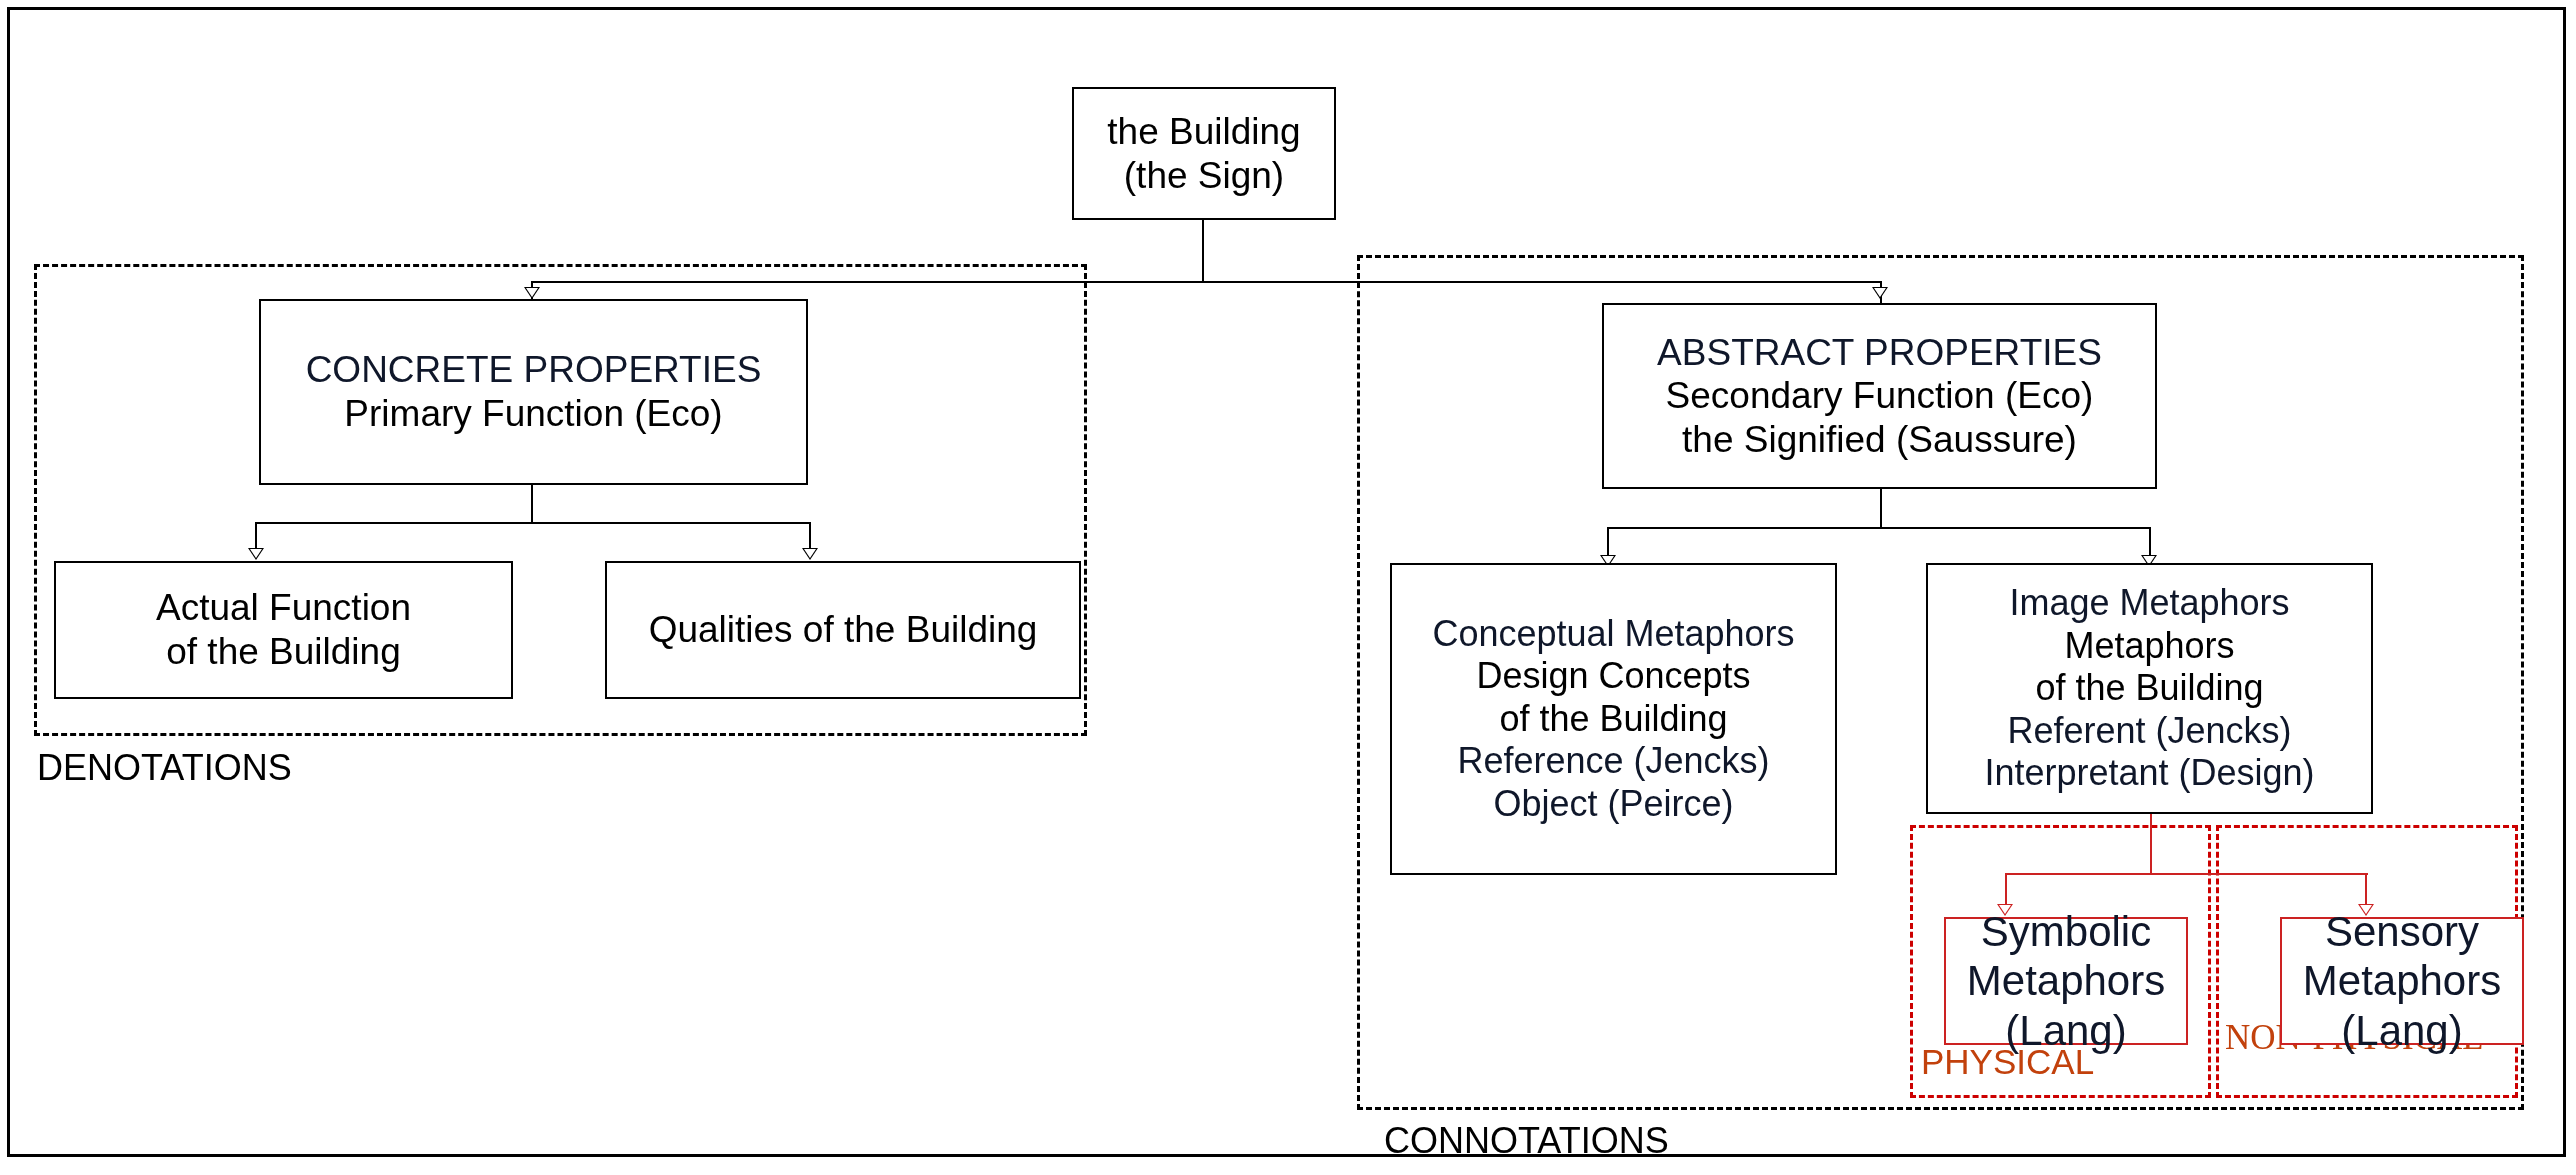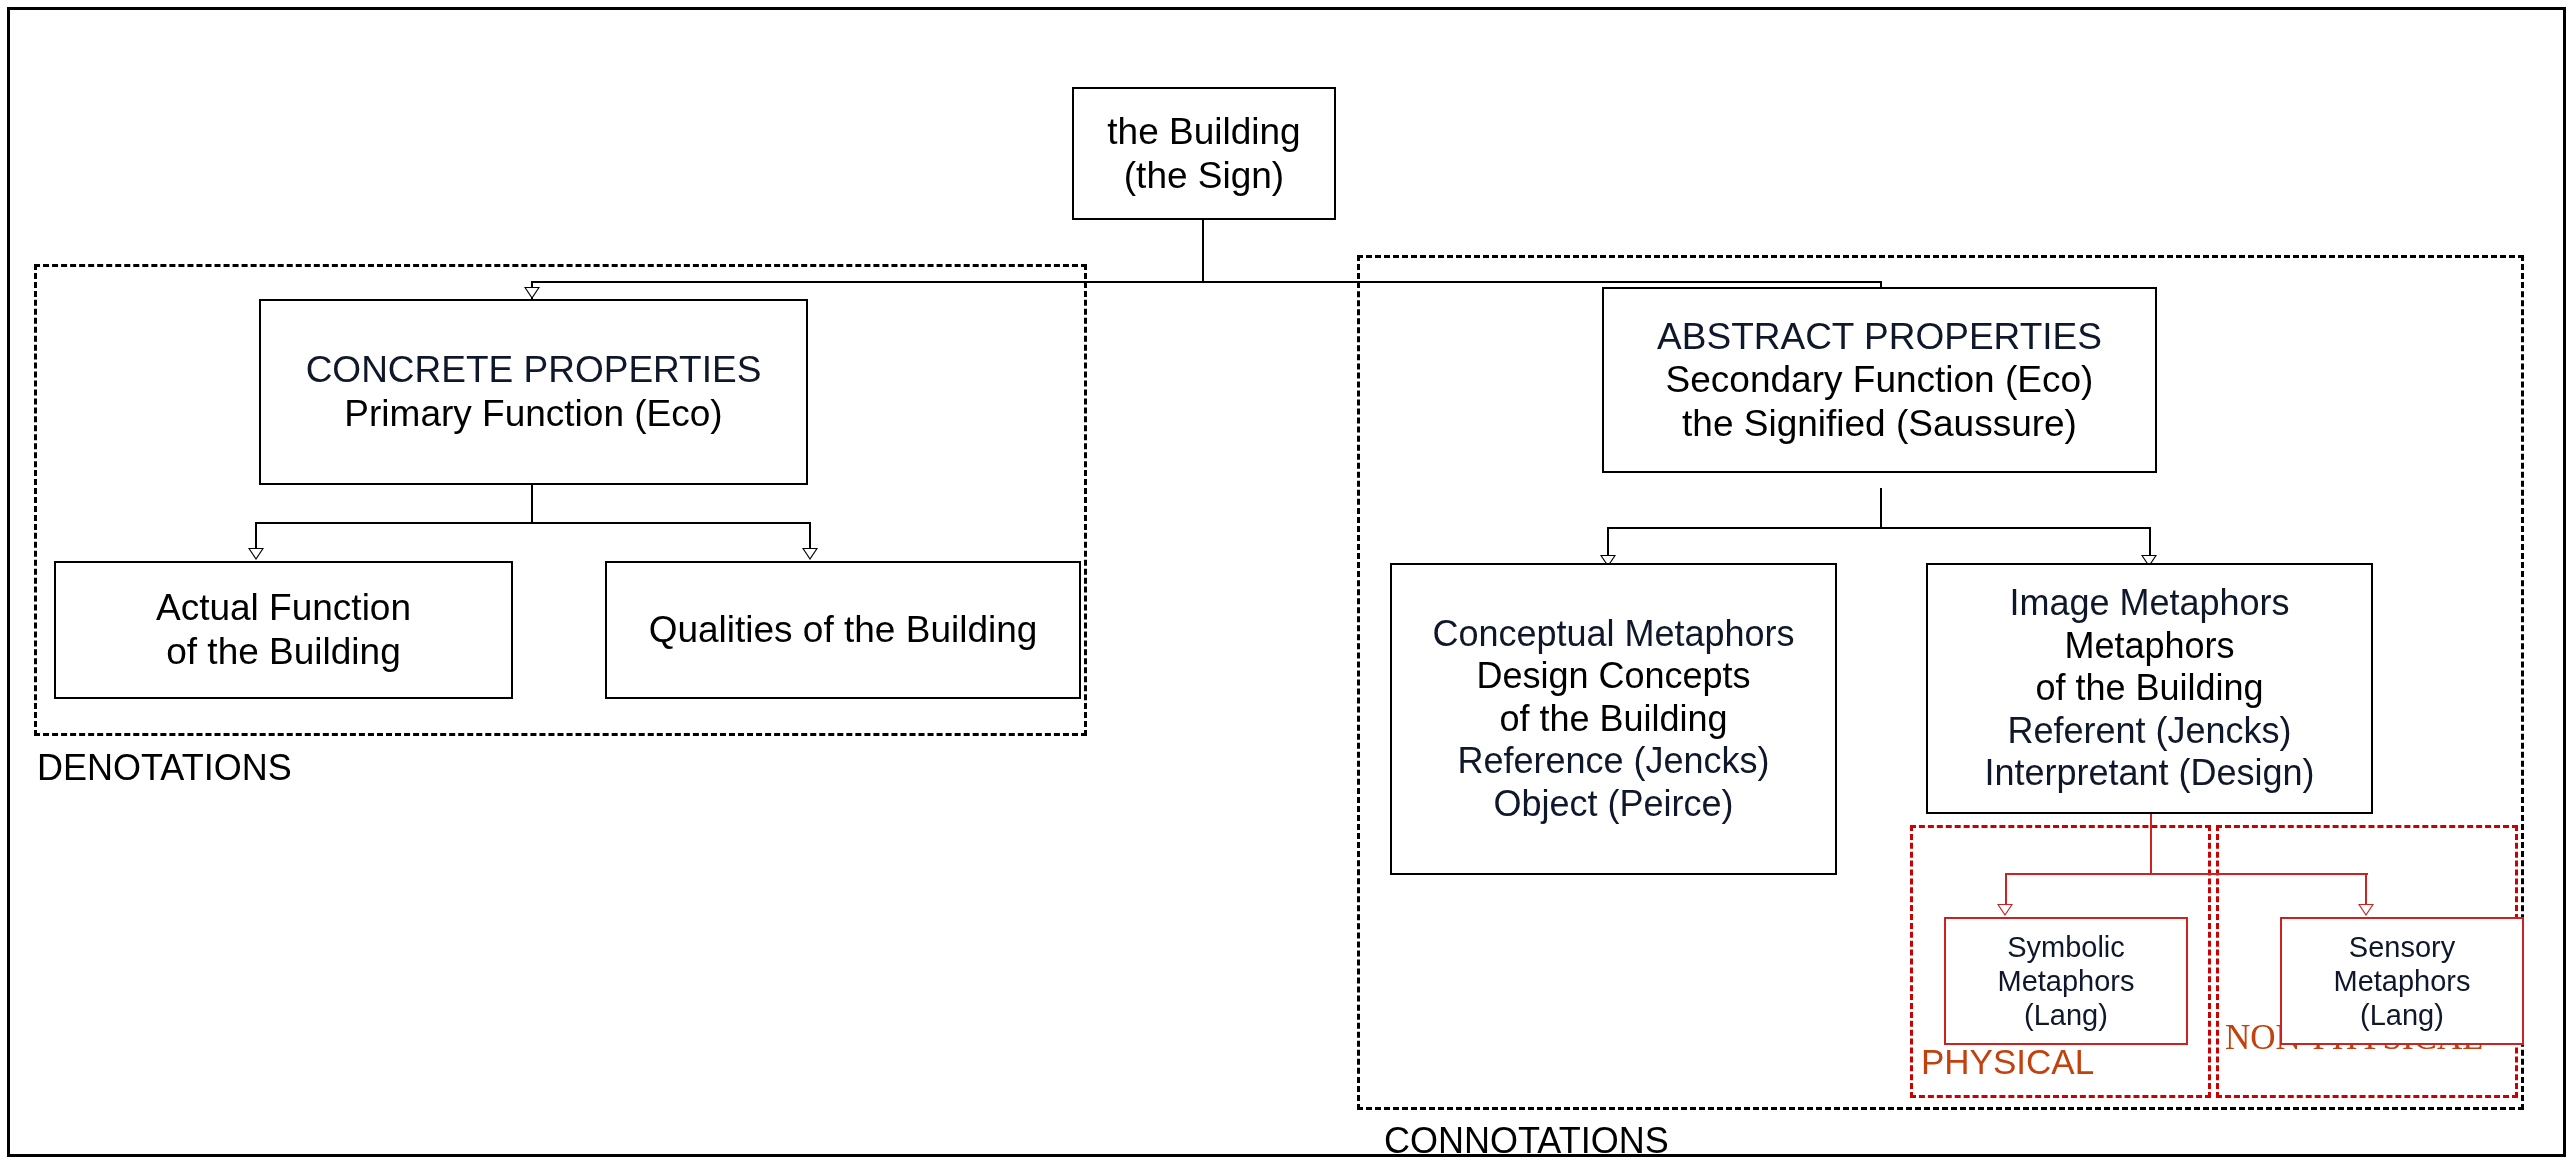--- a/index.html
+++ b/index.html
@@ -35,21 +35,21 @@
   .node.black{border:2.4px solid #000000;}
   .node.red{border:2.4px solid #cc2222;}
 
   .ln{display:block;white-space:nowrap;}
   .ln.k{color:#000000;}
   .ln.r{color:#0f172a;}
 
   .fs-root{font-size:37px;}
   .fs-big{font-size:37px;}
   .fs-mid{font-size:36px;}
-  .fs-sm{font-size:29px;}
+  .fs-sm{font-size:42px;}
 
   
   .conn{position:absolute;background:#000000;}
   .conn.red{background:#cc2222;}
   .v{width:2.4px;}
   .h{height:2.4px;}
 
   .arrow{
     position:absolute;width:0;height:0;
     border-left:8.5px solid transparent;
@@ -125,21 +125,21 @@
 
   <div class="node black" style="left:54px;top:561px;width:459px;height:138px;">
     <span class="ln k fs-big">Actual Function</span>
     <span class="ln k fs-big">of the Building</span>
   </div>
 
   <div class="node black" style="left:605px;top:561px;width:476px;height:138px;">
     <span class="ln k fs-big">Qualities of the Building</span>
   </div>
 
-  <div class="node black" style="left:1602px;top:287px;width:555px;height:186px;">
+  <div class="node black" style="left:1602px;top:303px;width:555px;height:186px;">
     <span class="ln r fs-big">ABSTRACT PROPERTIES</span>
     <span class="ln k fs-big">Secondary Function (Eco)</span>
     <span class="ln k fs-big">the Signified (Saussure)</span>
   </div>
 
   <div class="node black" style="left:1390px;top:563px;width:447px;height:312px;">
     <span class="ln r fs-mid">Conceptual Metaphors</span>
     <span class="ln k fs-mid">Design Concepts</span>
     <span class="ln k fs-mid">of the Building</span>
     <span class="ln r fs-mid">Reference (Jencks)</span>

